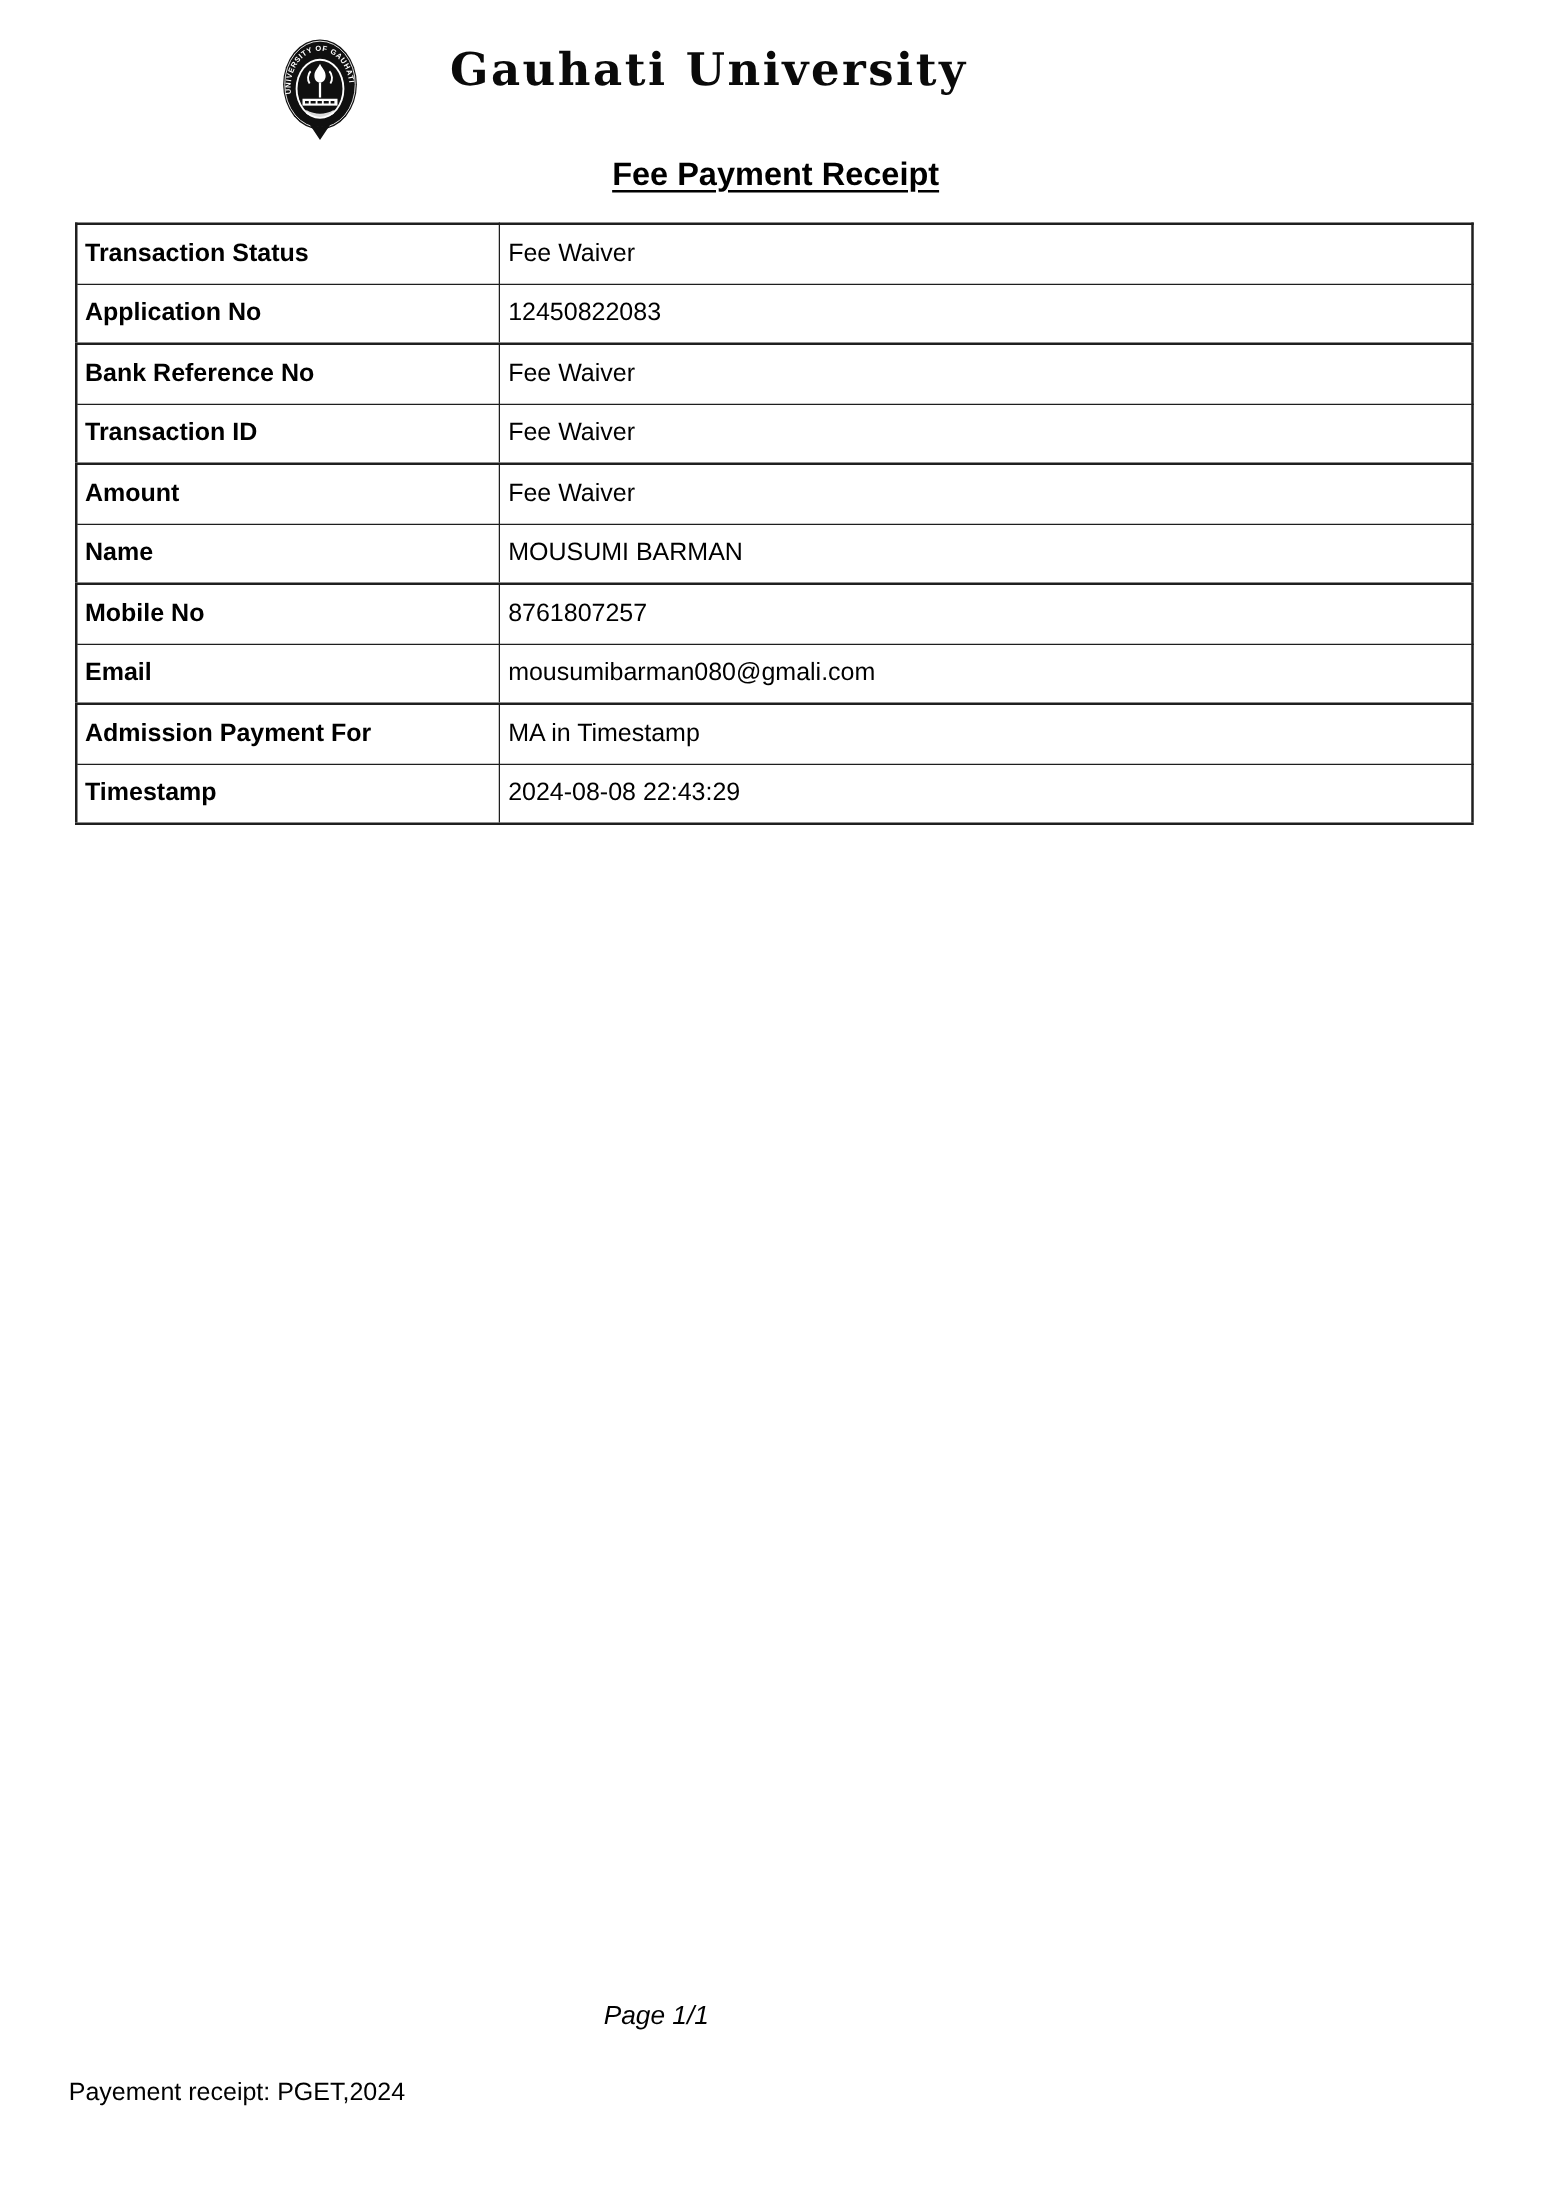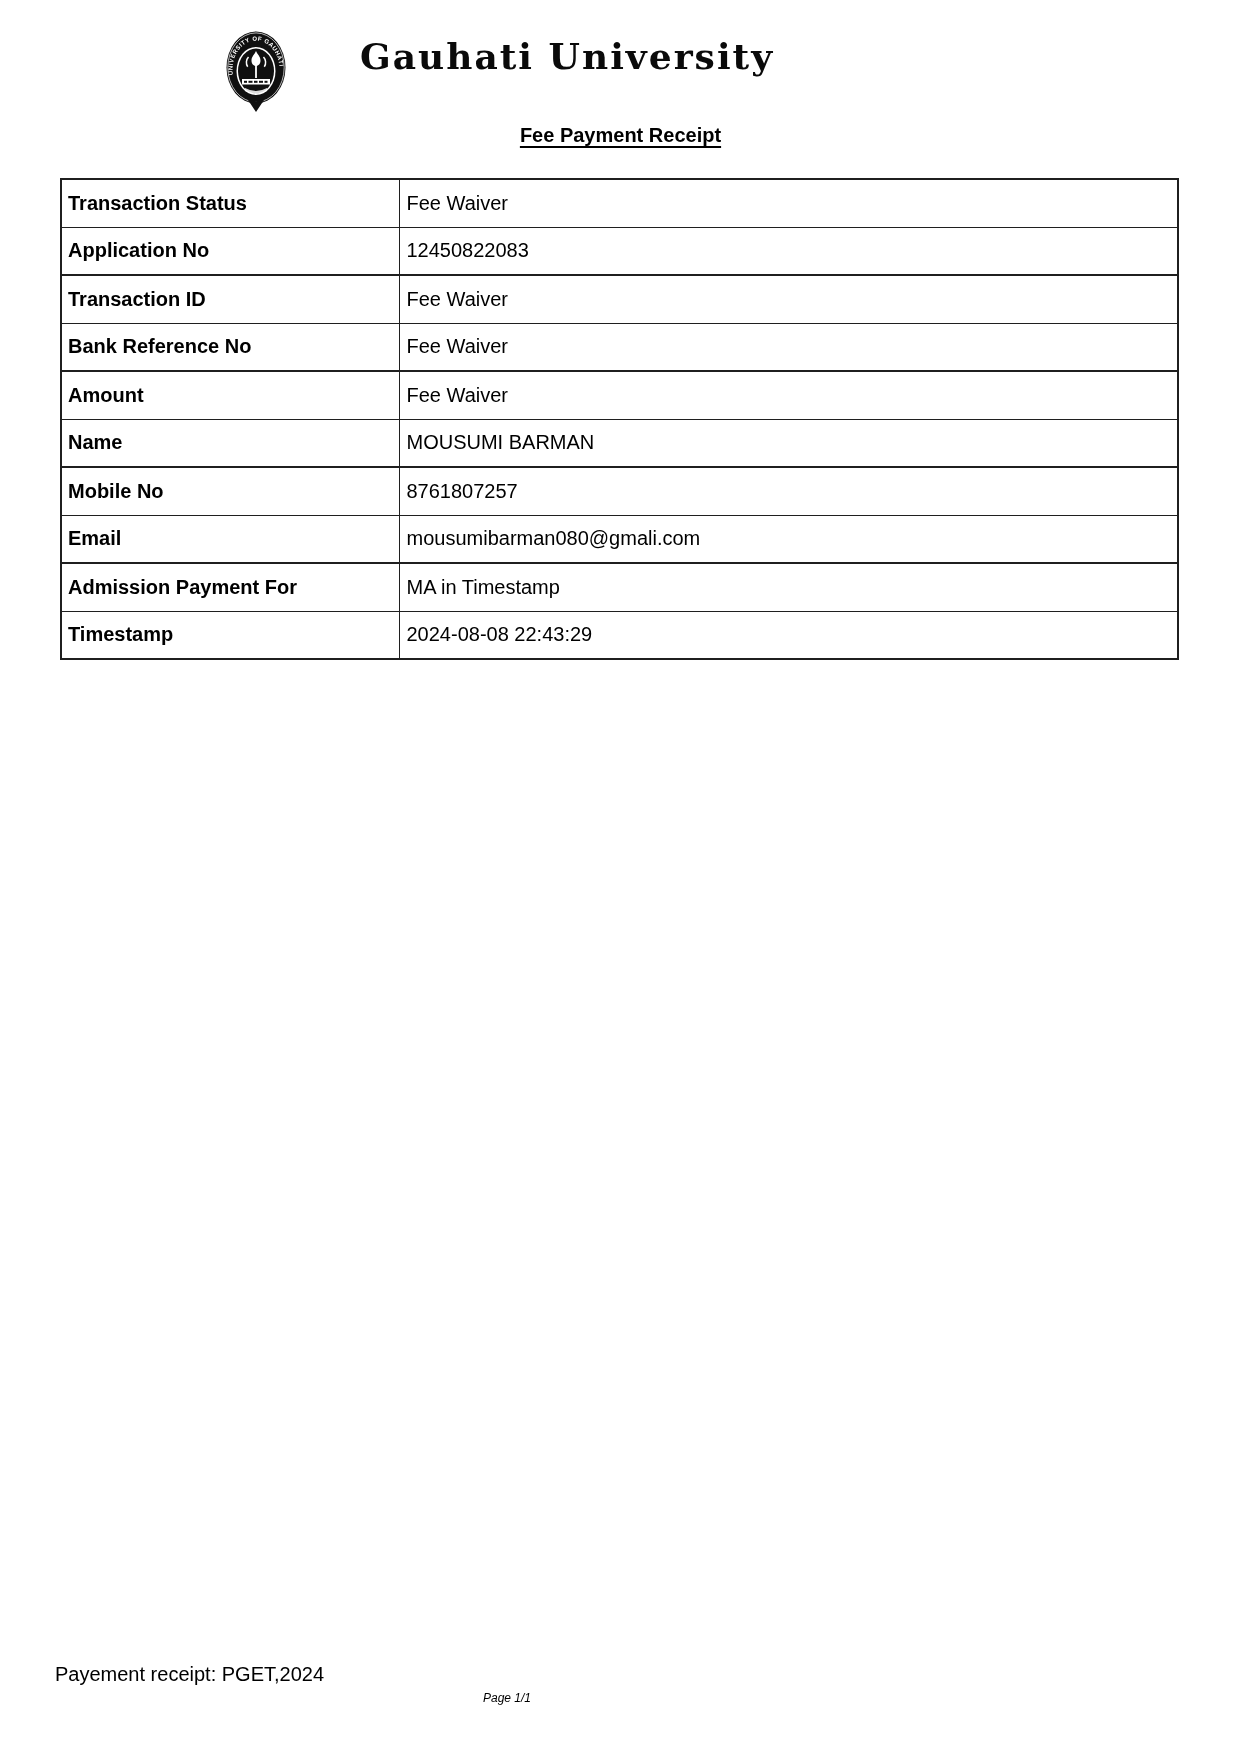--- a/index.html
+++ b/index.html
@@ -29,21 +29,21 @@
     white-space: nowrap;
   }
 
   
   .receipt-title-wrap {
     position: absolute; left: 0; top: 124px; width: 1241px;
     text-align: center;
   }
   .receipt-title {
     display: inline-block;
-    font-size: 20px; font-weight: 700;
+    font-size: 26px; font-weight: 700;
     text-decoration: underline;
     text-decoration-thickness: 2px;
     text-underline-offset: 4px;
     color: #000000;
   }
 
   
   .receipt-table {
     position: absolute; left: 60px; top: 178px;
     width: 1117px;
@@ -62,22 +62,22 @@
   .receipt-table tr:nth-child(even) td { border-bottom-width: 2.5px; }
   .receipt-table td.label { font-weight: 700; padding-left: 6px; }
   .receipt-table td.value { font-weight: 400; padding-left: 7px; }
 
   
   .footer-note {
     position: absolute; left: 55px; top: 1663px;
     font-size: 20px; color: #000000; text-align: center;
   }
   .page-number {
-    position: absolute; left: 483px; top: 1691px;
-    font-size: 12px; font-style: italic; color: #000000;
+    position: absolute; left: 483px; top: 1601px;
+    font-size: 21px; font-style: italic; color: #000000;
   }
 </style>
 </head>
 <body>
 
 <div class="page">
 
   <span class="logo">
     <svg width="62" height="82" viewBox="0 0 62 82" xmlns="http://www.w3.org/2000/svg">
       <ellipse cx="31" cy="37.5" rx="29.5" ry="36" fill="#101010"></ellipse>
@@ -117,25 +117,25 @@
     <tbody>
         <tr>
           <td class="label">Transaction Status</td>
           <td class="value">Fee Waiver</td>
         </tr>
         <tr>
           <td class="label">Application No</td>
           <td class="value">12450822083</td>
         </tr>
         <tr>
-          <td class="label">Transaction ID</td>
+          <td class="label">Bank Reference No</td>
           <td class="value">Fee Waiver</td>
         </tr>
         <tr>
-          <td class="label">Bank Reference No</td>
+          <td class="label">Transaction ID</td>
           <td class="value">Fee Waiver</td>
         </tr>
         <tr>
           <td class="label">Amount</td>
           <td class="value">Fee Waiver</td>
         </tr>
         <tr>
           <td class="label">Name</td>
           <td class="value">MOUSUMI BARMAN</td>
         </tr>

